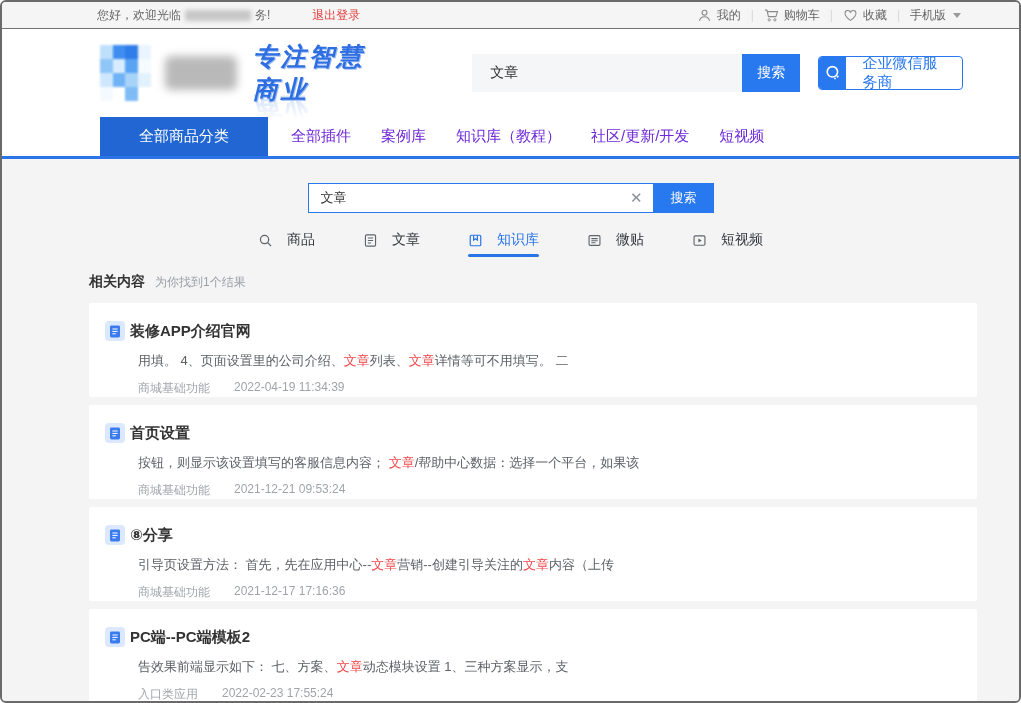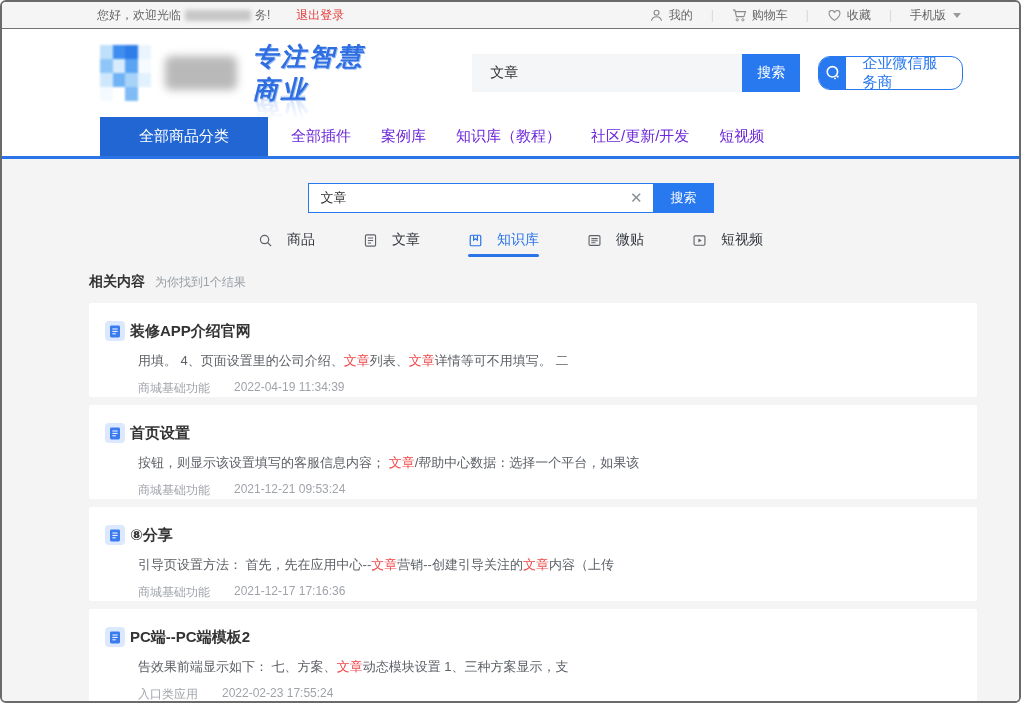--- a/index.html
+++ b/index.html
@@ -12,22 +12,22 @@
   }
   
   .topbar {
     height:27px; background:#f5f5f5; border-bottom:1px solid #737373;
     display:flex; align-items:center; font-size:12px; color:#666;
     padding:0 58px 0 95px;
   }
   .topbar .greet { display:flex; align-items:center; gap:4px; }
   .blur-block { background:#c7c7c7; border-radius:2px; filter:blur(2px); display:inline-block; }
   .greet .blur-block { width:66px; height:11px; }
-  .logout { color:#e43c3c; margin-left:26px; cursor:pointer; }
-  .topbar-right { margin-left:auto; display:flex; align-items:center; gap:18px; }
+  .logout { color:#e43c3c; margin-left:42px; cursor:pointer; }
+  .topbar-right { margin-left:auto; display:flex; align-items:center; gap:10px; }
   .top-link { display:flex; align-items:center; gap:5px; cursor:pointer; color:#666; }
   .sep { color:#d8d8d8; }
   .caret { display:inline-block; width:0; height:0; border-left:4px solid transparent; border-right:4px solid transparent; border-top:5px solid #999; margin-left:2px; }
   .ticon { width:15px; height:15px; display:block; }
 
   
   .header { height:88px; background:#fff; display:flex; align-items:center; padding:0 56px 0 98px; }
   .logo-group { display:flex; align-items:center; }
   .logo-mosaic { width:62px; height:56px; display:grid; grid-template-columns:repeat(4,1fr); grid-template-rows:repeat(4,1fr); filter:blur(1px); }
   .logo-mosaic i { display:block; }
@@ -38,21 +38,21 @@
     -webkit-box-reflect: below -16px linear-gradient(transparent 55%, rgba(46,110,224,.28));
   }
   .hdr-search { display:flex; margin-left:82px; height:38px; }
   .hdr-search input {
     width:270px; height:38px; border:none; outline:none; background:#f5f6f7;
     padding:0 18px; font-size:14px; color:#333; font-family:inherit;
   }
   .hdr-search .btn { width:58px; height:38px; background:#2878f0; color:#fff; font-size:14px; border:none; cursor:pointer; }
   .wecom-btn {
     margin-left:18px; display:flex; align-items:center; height:34px;
-    border:1px solid #2878f0; border-radius:12px; overflow:hidden; cursor:pointer; background:#fff;
+    border:1px solid #2878f0; border-radius:4px; overflow:hidden; cursor:pointer; background:#fff;
   }
   .wecom-btn .icon-box { width:34px; height:34px; background:#2878f0; display:flex; align-items:center; justify-content:center; }
   .wecom-btn .label { padding:0 16px; color:#2878f0; font-size:15px; }
 
   
   .nav { height:39px; background:#fff; display:flex; align-items:stretch; padding-left:98px; }
   .nav-cat {
     width:168px; background:#2266d4; color:#fff; font-size:15px;
     display:flex; align-items:center; justify-content:center; cursor:pointer;
   }

